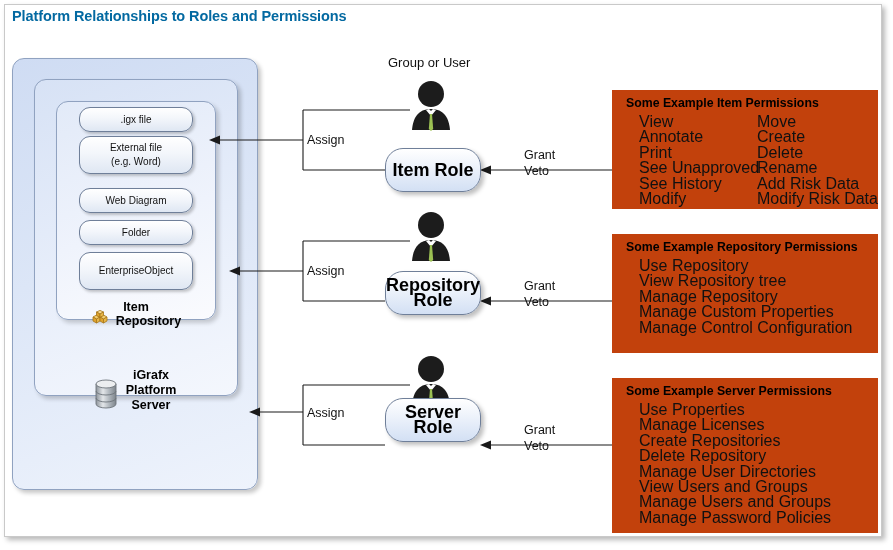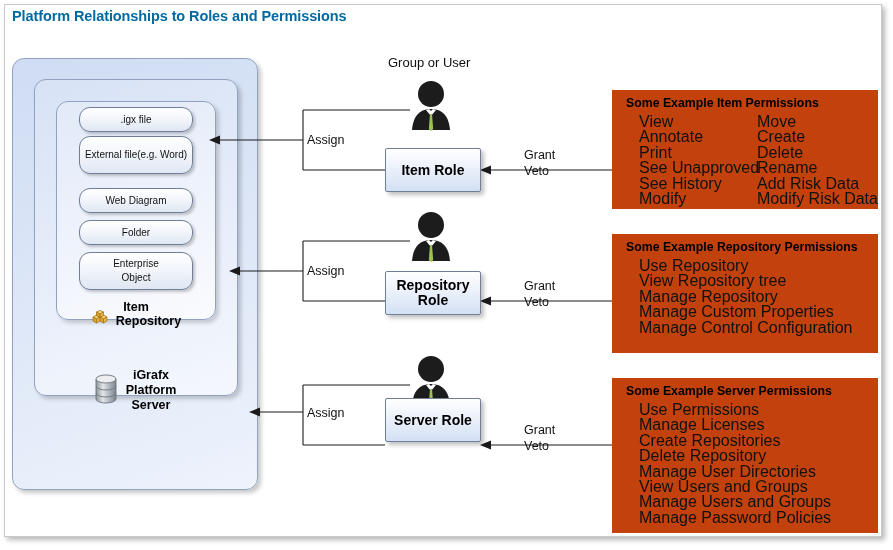--- a/index.html
+++ b/index.html
@@ -77,39 +77,39 @@
   
   .repo-row{
     position:absolute;left:0;right:0;top:310px;
     display:flex;align-items:center;justify-content:center;gap:7px;
   }
   .repo-row .lbl{font-size:12.5px;font-weight:bold;color:#000;}
 
   
   .server-row{
     position:absolute;left:0;right:0;top:368px;
-    display:flex;align-items:center;justify-content:center;gap:8px;
+    display:flex;align-items:flex-end;justify-content:center;gap:8px;
   }
   .server-row .lbl{
     font-size:12.5px;font-weight:bold;color:#000;
     line-height:15px;text-align:center;
   }
 
   
   .role-box{
     position:absolute;
     box-sizing:border-box;
     width:96px;height:44px;
     border:1px solid #6f7f99;
-    border-radius:2px;
+    border-radius:18px;
     background:linear-gradient(180deg,#ffffff 0%,#eef3fb 40%,#d3e0f4 100%);
     box-shadow:3px 3px 4px rgba(0,0,0,0.25);
     display:flex;align-items:center;justify-content:center;
     text-align:center;
-    font-size:14px;font-weight:bold;color:#000;
+    font-size:18px;font-weight:bold;color:#000;
     line-height:15px;
   }
 
   
   .person{position:absolute;width:44px;height:52px;}
 
   
   .plain{
     position:absolute;
     font-size:12.5px;color:#111;
@@ -154,31 +154,31 @@
 
   <div class="nest nest-server"></div>
   <div class="nest nest-repo"></div>
   <div class="nest nest-item">
     <div class="nest-label">Item</div>
   </div>
 
   <div class="pill" style="left:79px;top:107px;width:114px;height:25px;">
     <span>.igx file</span>
   </div>
-  <div class="pill" style="left:79px;top:136px;width:114px;height:38px;flex-direction:row;">
+  <div class="pill" style="left:79px;top:136px;width:114px;height:38px;flex-direction:column;">
     <span>External file</span>
     <span>(e.g. Word)</span>
   </div>
   <div class="pill" style="left:79px;top:188px;width:114px;height:25px;">
     <span>Web Diagram</span>
   </div>
   <div class="pill" style="left:79px;top:220px;width:114px;height:25px;">
     <span>Folder</span>
   </div>
-  <div class="pill" style="left:79px;top:252px;width:114px;height:38px;flex-direction:column;">
+  <div class="pill" style="left:79px;top:252px;width:114px;height:38px;flex-direction:row;">
     <span>Enterprise</span>
     <span>Object</span>
   </div>
 
   <div class="repo-row" style="left:34px;width:204px;">
     <span>
       <svg width="18" height="17" viewBox="0 0 18 17">
         <g stroke="#a7761a" stroke-width="0.8">
           <path d="M2 7 L5.5 5 L9 7 L5.5 9 Z" fill="#f3cf72"></path>
           <path d="M2 7 L2 11 L5.5 13 L5.5 9 Z" fill="#dfa32c"></path>
@@ -333,21 +333,21 @@
       <li>View Repository tree</li>
       <li>Manage Repository</li>
       <li>Manage Custom Properties</li>
       <li>Manage Control Configuration</li>
     </ul>
   </div>
 
   <div class="perm" style="left:612px;top:378px;width:266px;height:155px;">
     <h3>Some Example Server Permissions</h3>
     <ul>
-      <li>Use Permissions</li>
+      <li>Use Properties</li>
       <li>Manage Licenses</li>
       <li>Create Repositories</li>
       <li>Delete Repository</li>
       <li>Manage User Directories</li>
       <li>View Users and Groups</li>
       <li>Manage Users and Groups</li>
       <li>Manage Password Policies</li>
     </ul>
   </div>
 </div>

